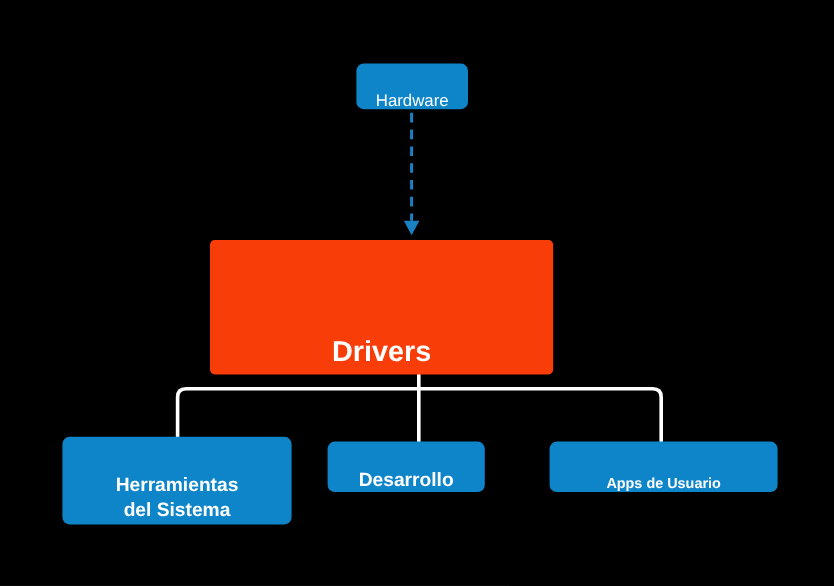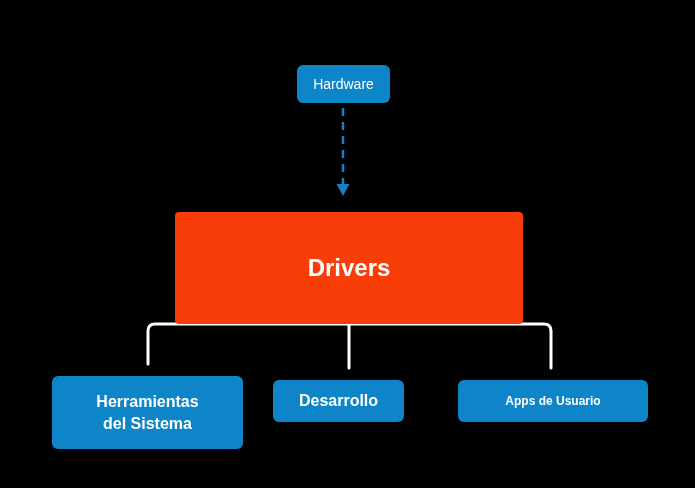--- a/index.html
+++ b/index.html
@@ -38,36 +38,35 @@
     stroke-width:3;
     fill:none;
     stroke-linecap:round;
   }
   .node{
     position:absolute;
     color:var(--text);
     display:flex;
     flex-direction:column;
     align-items:center;
-    justify-content:center;
+    justify-content:flex-end;
     text-align:center;
-    margin-top:12px;
   }
   .node-blue{
     background:var(--node-blue);
     border-radius:6px;
     font-weight:700;
   }
   .node-hardware{
     left:297px;top:53px;width:93px;height:38px;
     font-size:14px;
     font-weight:500;
   }
   .node-drivers{
-    left:175px;top:200px;width:348px;height:112px;
+    left:175px;top:200px;width:286px;height:112px;
     background:var(--node-red);
     border-radius:4px;
     font-weight:700;
     font-size:24px;
     line-height:1.45;
   }
   .node-child-1{
     left:52px;top:364px;width:191px;height:73px;
     font-size:16px;
     line-height:1.35;

